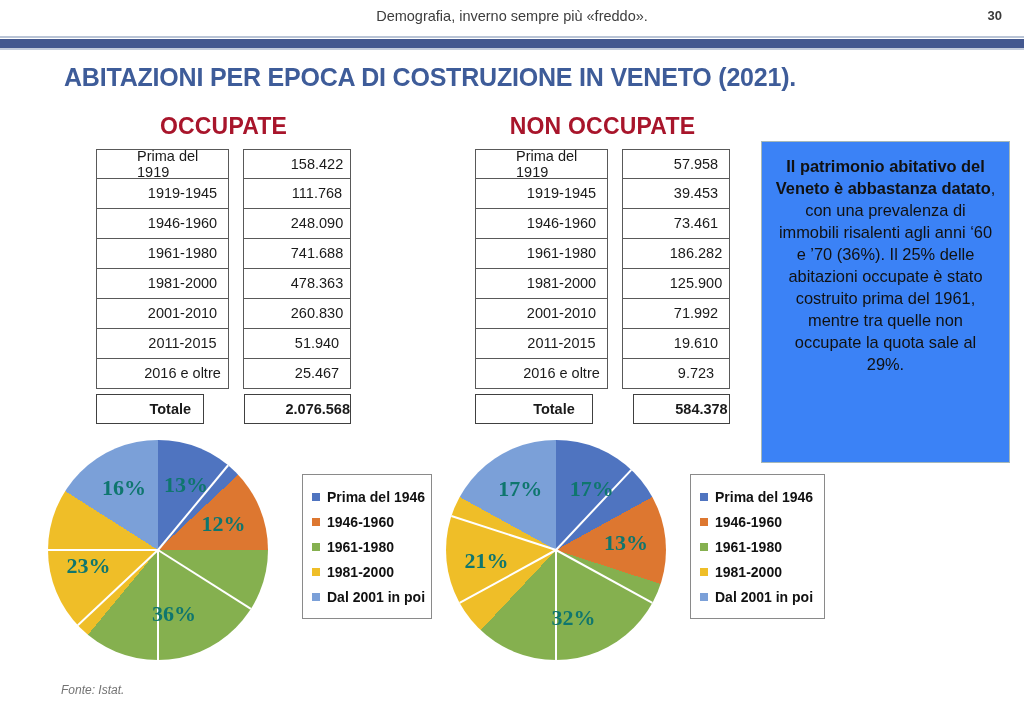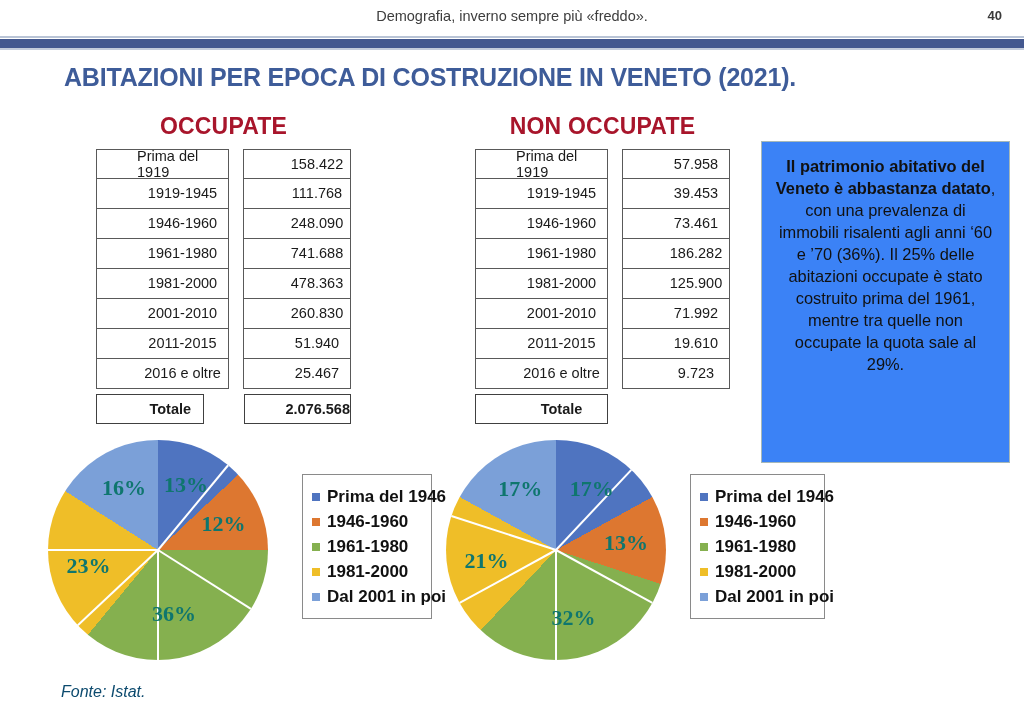--- a/index.html
+++ b/index.html
@@ -183,38 +183,38 @@
     background: #ffffff;
     padding: 9px 11px 9px 9px;
   }
   #legend-occupate { left: 272px; top: 44px; width: 130px; }
   #legend-non-occupate { left: 262px; top: 44px; width: 135px; }
 
   .legend-item {
     display: flex;
     align-items: center;
     height: 25px;
-    font-size: 17px;
+    font-size: 14px;
     font-weight: bold;
     color: #111111;
     white-space: nowrap;
   }
   .legend-swatch {
     width: 8px; height: 8px;
     margin-right: 7px;
     flex: 0 0 auto;
   }
 
   
   #source-note {
     position: absolute;
     left: 61px; top: 683px;
-    font-size: 16px;
+    font-size: 12px;
     font-style: italic;
-    color: #0c4a6e;
+    color: #737373;
   }
 
   
   #logo {
     position: absolute;
     left: 1003px; top: 648px;
     width: 72px; height: 52px; margin-left: 37px;
   }
   #logo-mountain { position: absolute; left: 18px; top: 0px; }
   #logo-fondazione {
@@ -248,21 +248,21 @@
     font-weight: bold;
     color: #2f4f88;
     letter-spacing: 0.1px;
   }
 </style>
 </head>
 <body>
 
 <div id="slide-header">
   <div id="header-title">Demografia, inverno sempre più «freddo».</div>
-  <div id="header-page-number">40</div>
+  <div id="header-page-number">30</div>
 </div>
 <div id="header-rule-top"></div>
 <div id="header-bar" style="background: rgb(67, 88, 143);"></div>
 <div id="header-rule-bottom"></div>
 
 <div id="slide-title" style="color: rgb(62, 92, 153);">ABITAZIONI PER EPOCA DI COSTRUZIONE IN VENETO (2021).</div>
 
 <div class="table-block" id="table-block-occupate">
   <div class="table-heading" style="color: rgb(168, 21, 43);">OCCUPATE</div>
   <div class="table-grid" id="grid-occupate">
@@ -335,20 +335,21 @@
       <div class="table-row">
         <div class="cell cell-label">2011-2015</div>
         <div class="cell cell-value">19.610</div>
       </div>
       <div class="table-row">
         <div class="cell cell-label">2016 e oltre</div>
         <div class="cell cell-value">9.723</div>
       </div>
       <div class="table-row-total">
         <div class="cell cell-label">Totale</div>
+        <div class="cell cell-value">584.378</div>
       </div>
     </div>
 </div>
 
 <div id="callout-box" style="background: #3b82f6;">
   <b>Il patrimonio abitativo del Veneto è abbastanza datato</b><span>, con una prevalenza di immobili risalenti agli anni ‘60 e ’70 (36%). Il 25% delle abitazioni occupate è stato costruito prima del 1961, mentre tra quelle non occupate la quota sale al 29%.</span>
 </div>
 
 <div class="pie-chart-area" id="pie-area-occupate">
   <div class="pie" id="pie-occupate" style="background: conic-gradient(rgb(79, 116, 192) 0deg, rgb(79, 116, 192) 46.8deg, rgb(221, 119, 48) 46.8deg, rgb(221, 119, 48) 90deg, rgb(133, 176, 79) 90deg, rgb(133, 176, 79) 219.6deg, rgb(239, 190, 40) 219.6deg, rgb(239, 190, 40) 302.4deg, rgb(123, 160, 216) 302.4deg, rgb(123, 160, 216) 360deg);">

